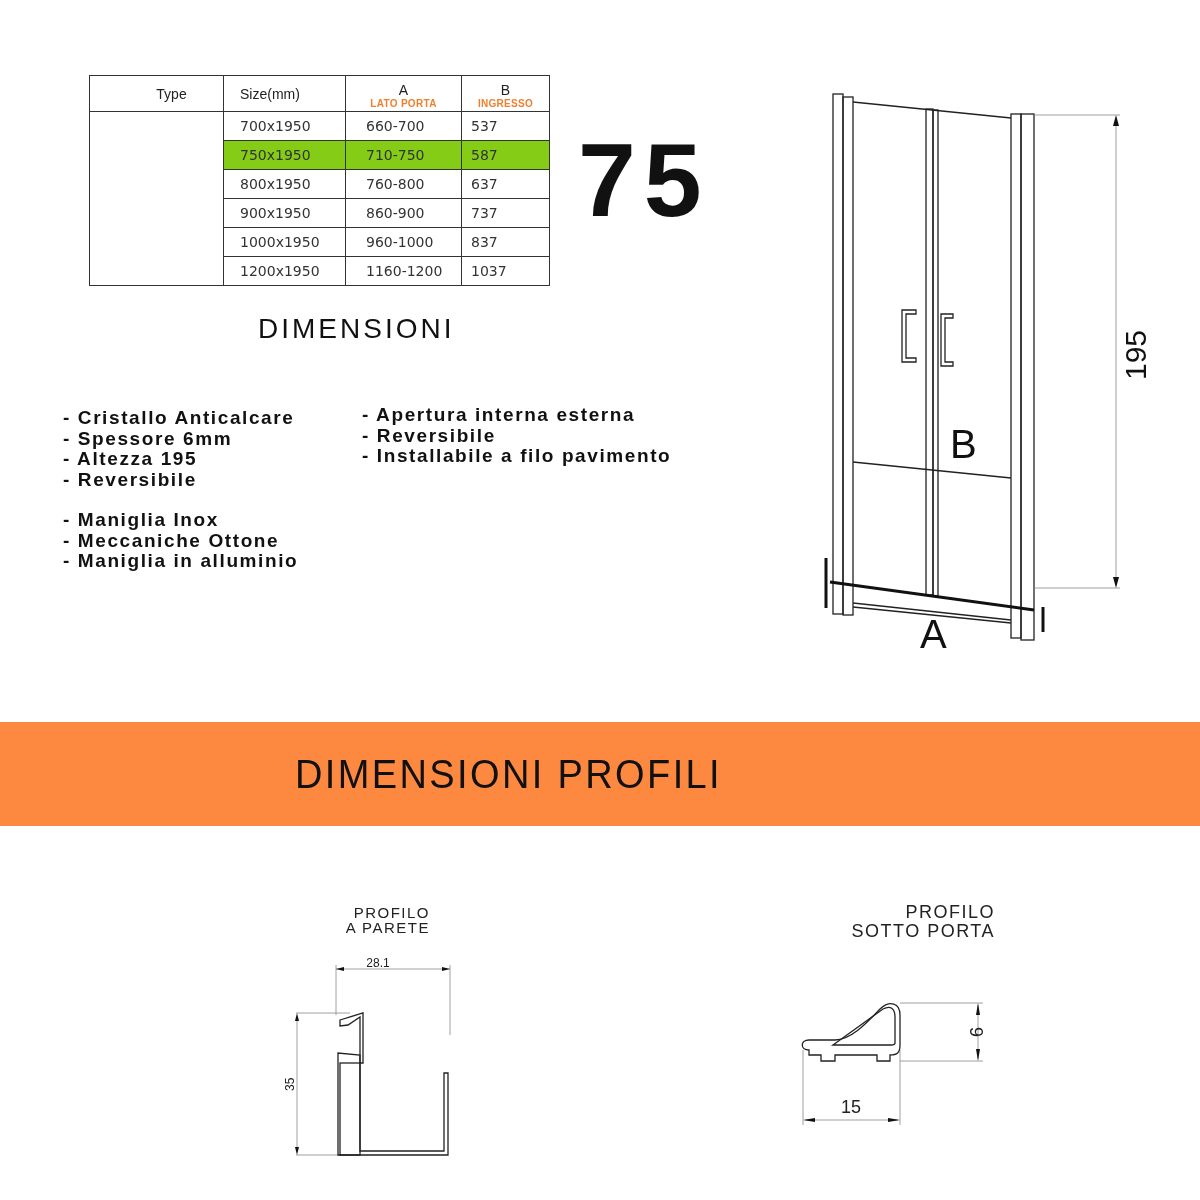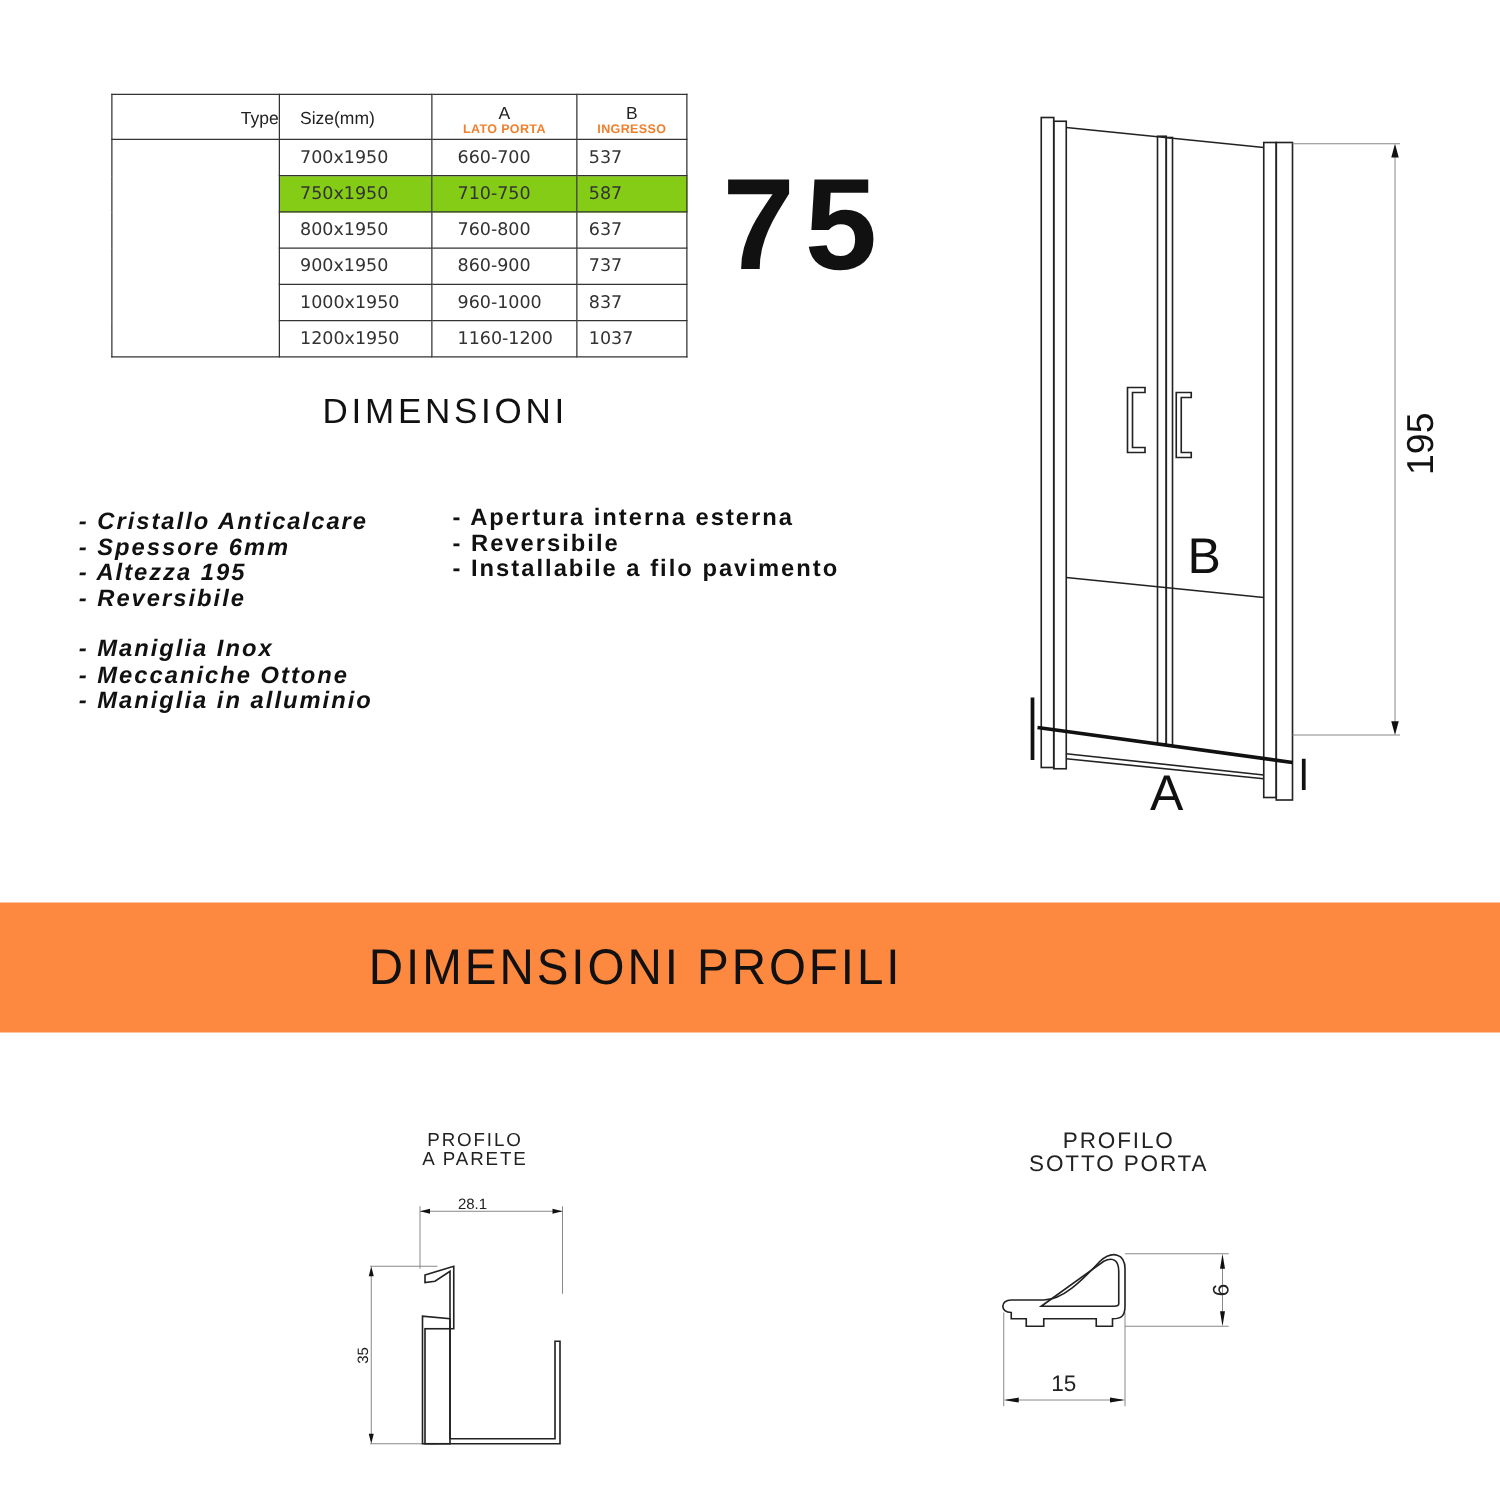--- a/index.html
+++ b/index.html
@@ -9,50 +9,50 @@
     
     .size-table { position: absolute; left: 89px; top: 75px; border-collapse: collapse;
                   font-family: "DejaVu Sans", sans-serif; }
     .size-table td, .size-table th { border: 1px solid #333; padding: 0; font-weight: normal;
                   vertical-align: middle; }
     .size-table th { height: 35px; font-family: "Liberation Sans", sans-serif; font-size: 14px; color: #222; }
     .col-type { width: 103px; }
     .col-size { width: 105px; }
     .col-a { width: 115px; }
     .col-b { width: 87px; }
-    .th-type { text-align: right; padding-left: 30px !important; }
+    .th-type { text-align: center; padding-left: 30px !important; }
     .th-size { text-align: left; padding-left: 16px !important; }
     .th-ab { text-align: center; line-height: 13px; }
     .th-ab .letter { display: block; font-size: 14px; color: #222; padding-top: 6px; }
     .th-ab .sub { display: block; font-size: 10px; font-weight: bold; color: #f07f2c; letter-spacing: 0.3px; }
     .size-table td { height: 28px; font-size: 14px; color: #333; }
     .size-table td.cell-size { padding-left: 16px; }
     .size-table td.cell-a { padding-left: 20px; }
     .size-table td.cell-b { padding-left: 9px; }
     .size-table tr.highlight td.hl { background: #84cc16; margin-left: 48px; }
     .size-table td.type-cell { border-bottom: 1px solid #333; }
 
     .big-number { position: absolute; left: 578px; top: 128px; font-size: 104px; font-weight: bold;
                   letter-spacing: 8px; line-height: 1; font-family: "Liberation Sans", sans-serif; }
     .summary-title { position: absolute; left: 258px; top: 313px; font-size: 28px; letter-spacing: 3px; }
 
     .features { position: absolute; font-size: 19px; font-weight: bold; letter-spacing: 1.6px;
                 line-height: 20.5px; color: #111; }
     .features .group { margin-bottom: 20px; }
     .features .line { white-space: pre; }
-    .features-left { left: 63px; top: 408px; font-style: italic; }
+    .features-left { left: 63px; top: 408px; }
     .features-right { left: 362px; top: 405px; }
 
     .door-diagram { position: absolute; left: 800px; top: 80px; }
 
     .band { position: absolute; left: 0; top: 722px; width: 1200px; height: 104px; background: #fd8840; }
     .band-title { position: absolute; left: 295px; top: 752px; font-size: 40px; letter-spacing: 2.5px;
                   color: #111; transform: scaleX(0.95); transform-origin: left; }
 
-    .profile-label { position: absolute; font-size: 15px; letter-spacing: 1.5px; text-align: center;
+    .profile-label { position: absolute; font-size: 15px; letter-spacing: 1.5px; text-align: right;
                      line-height: 15px; color: #222; }
     .profile-wall-label { left: 330px; top: 905px; width: 100px; }
     .profile-under-label { left: 795px; top: 903px; width: 200px; font-size: 18px; line-height: 19px; }
     .profile-svg { position: absolute; }
   </style>
 </head>
 <body>
 
 <table class="size-table">
   <thead>

